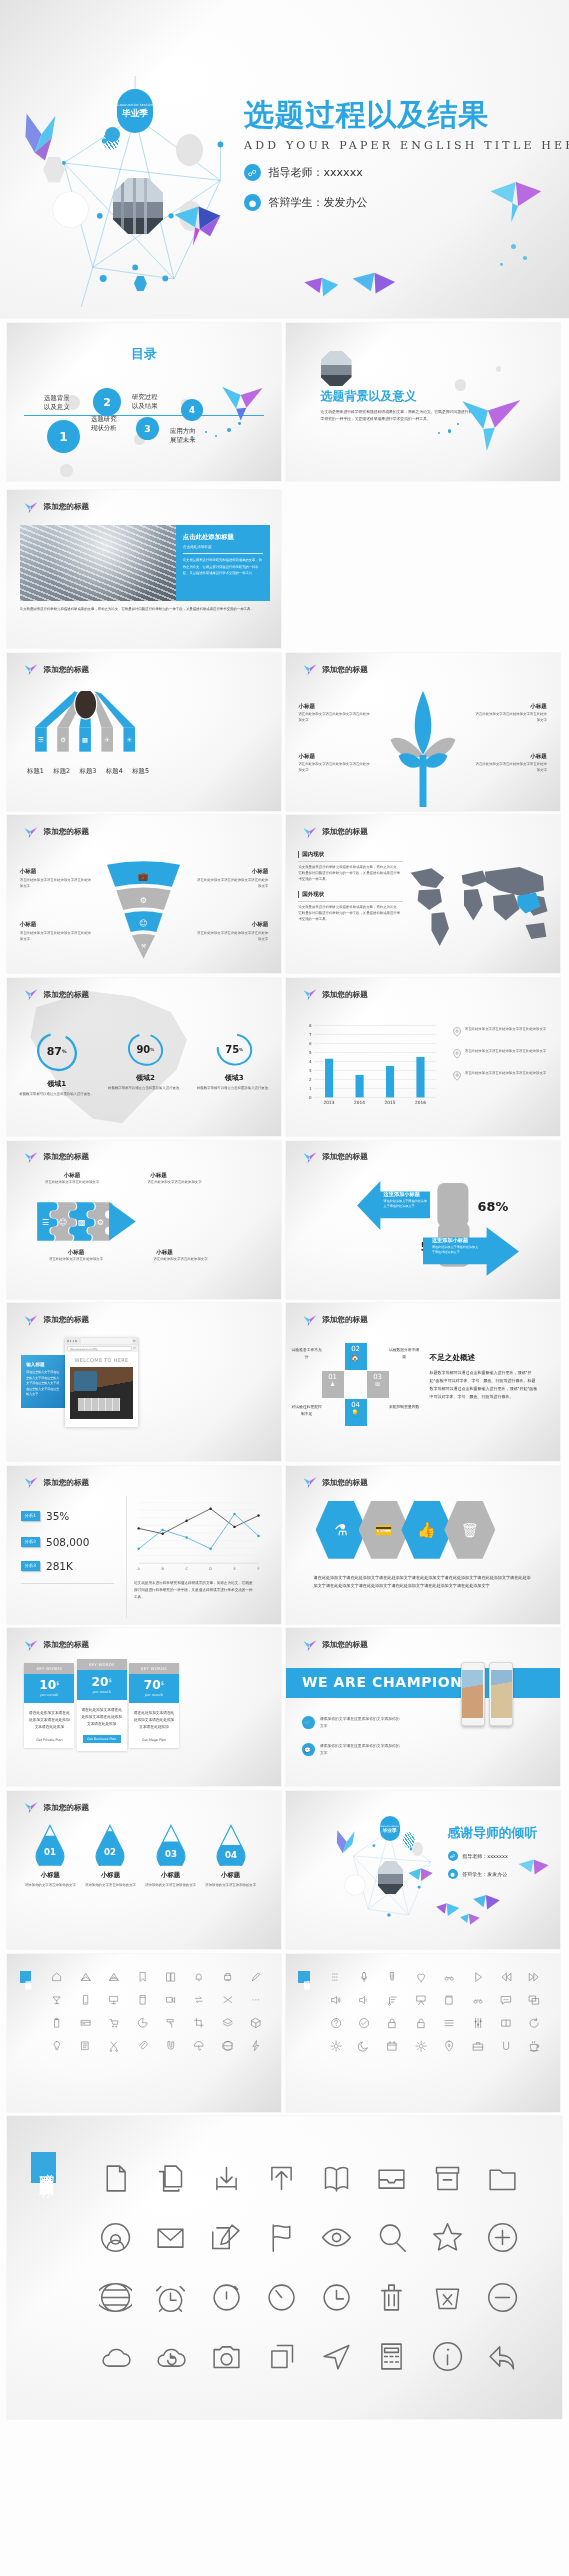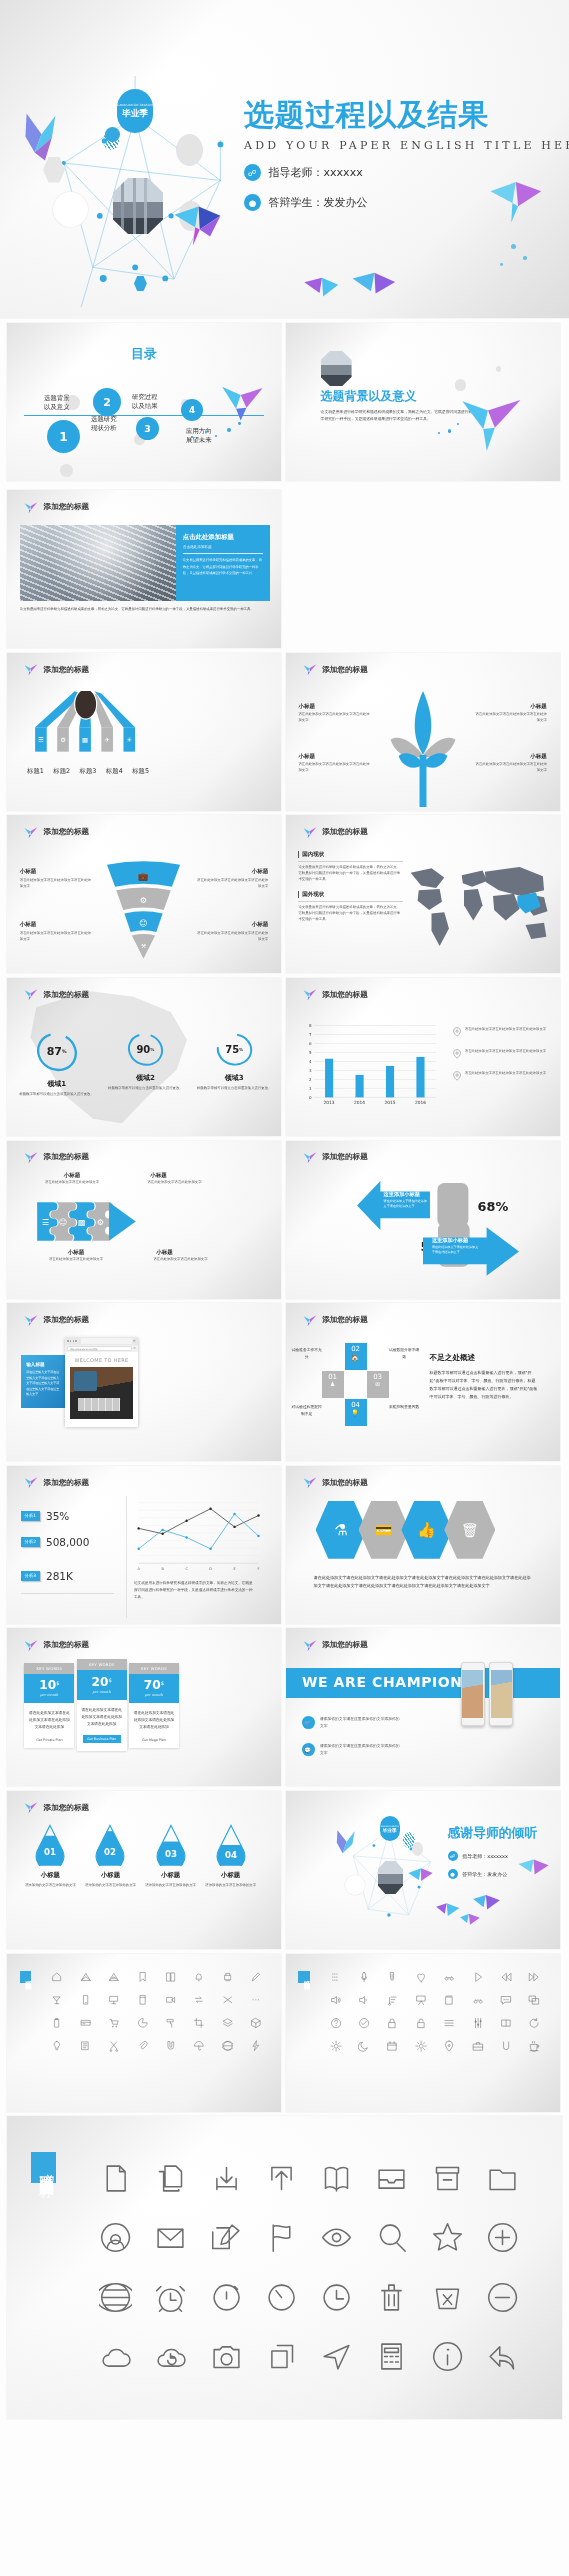--- a/index.html
+++ b/index.html
@@ -271,21 +271,21 @@
           <span>现状分析</span>
         </div>
 
         <div class="toc-lb" style="left:125px;top:22px;">
           <span>研究过程</span><br>
           <span>以及结果</span>
         </div>
         <div class="toc-num" style="left:129px;top:46px;width:23px;height:23px;font-size:9.3px;">3</div>
 
         <div class="toc-num" style="left:174px;top:28px;width:22px;height:22px;font-size:8.7px;">4</div>
-        <div class="toc-lb" style="left:179px;top:56px;">
+        <div class="toc-lb" style="left:163px;top:56px;">
           <span>应用方向</span><br>
           <span>展望未来</span>
         </div>
 
         <svg class="bird" style="left:214px;top:10.5px" width="44" height="41" viewBox="0 0 76 70">
           <polygon points="2,8 34,22 26,46" fill="#4fc3f0"></polygon>
           <polygon points="34,22 72,10 44,44" fill="#b96ae0"></polygon>
           <polygon points="26,46 44,44 34,66" fill="#5b7ce8"></polygon>
         </svg>
         <div class="dots">
@@ -779,21 +779,21 @@
               <polygon points="11,9 23,2 12,15" fill="#b96ae0"></polygon>
           <polygon points="9,15 12,15 8,21" fill="#5b7ce8"></polygon>
         </svg>
         <span class="t">添加您的标题</span>
       </div>
       <div style="position:absolute;left:14px;top:44px;width:93px;">
         <div style="display:flex;align-items:center;gap:6.4px;margin-bottom:14px;">
           <span style="background:#2ba6e0;color:#fff;font-size:4.4px;padding:2.3px 3.5px;box-shadow:1.2px 1.2px 0 #c9c9c9;">分析1</span>
           <span style="font-size:10.5px;color:#333;">35%</span>
         </div>
-        <div style="display:flex;align-items:center;gap:6.4px;margin-bottom:22px;">
+        <div style="display:flex;align-items:center;gap:6.4px;margin-bottom:12px;">
           <span style="background:#2ba6e0;color:#fff;font-size:4.4px;padding:2.3px 3.5px;box-shadow:1.2px 1.2px 0 #c9c9c9;">分析2</span>
           <span style="font-size:10.5px;color:#333;">508,000</span>
         </div>
         <div style="display:flex;align-items:center;gap:6.4px;">
           <span style="background:#2ba6e0;color:#fff;font-size:4.4px;padding:2.3px 3.5px;box-shadow:1.2px 1.2px 0 #c9c9c9;">分析3</span>
           <span style="font-size:10.5px;color:#333;">281K</span>
         </div>
         <div style="height:0.6px;background:#ddd;margin-top:11.6px;"></div>
       </div>
       <div style="position:absolute;left:119px;top:30px;bottom:5.8px;width:0.6px;background:#e3e3e3;"></div>

